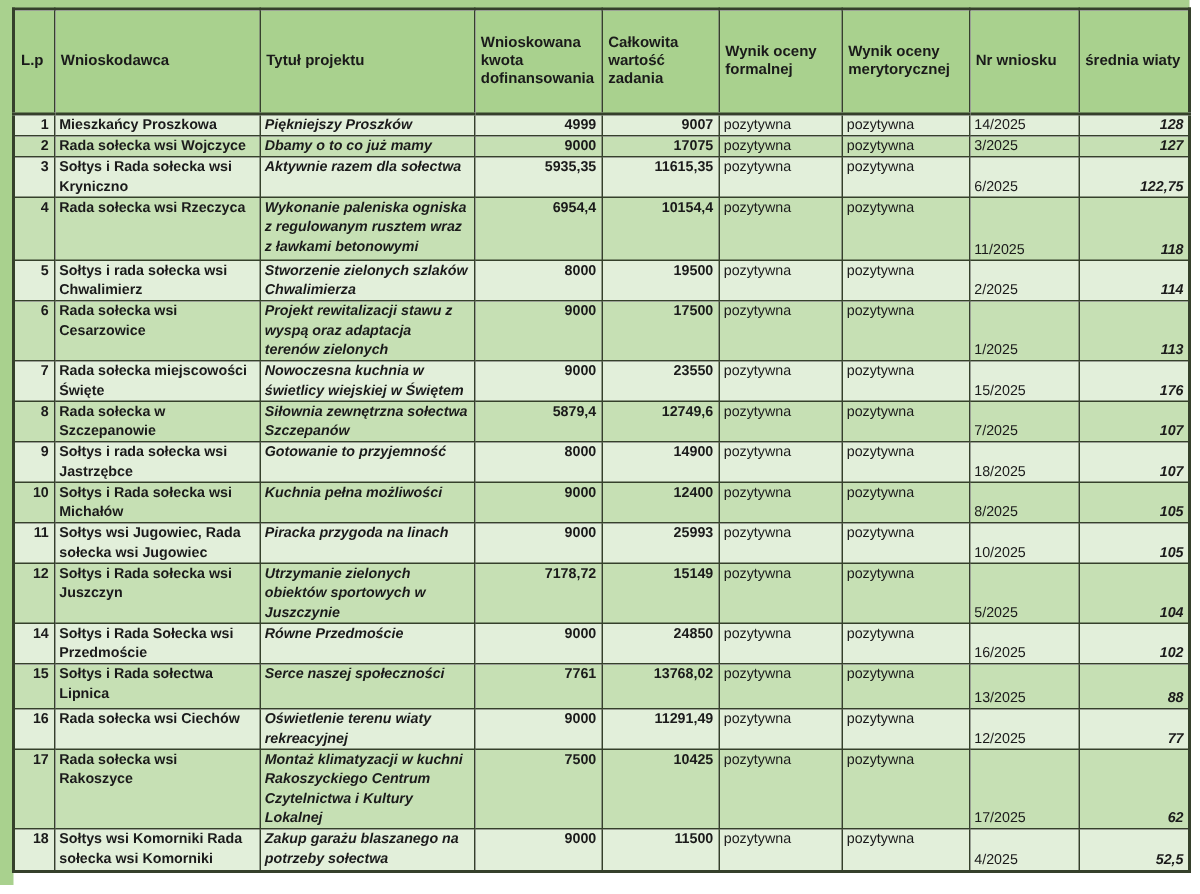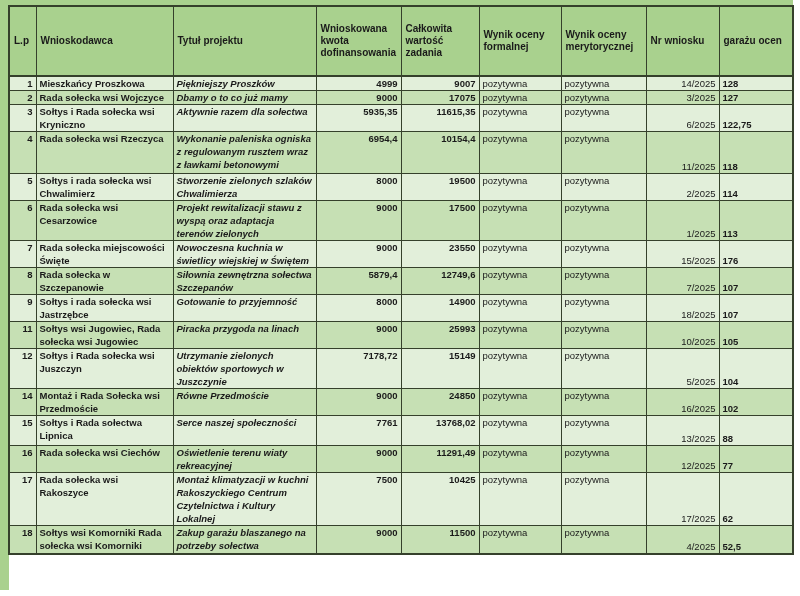--- a/index.html
+++ b/index.html
@@ -40,22 +40,22 @@
   tbody tr:nth-child(odd) td{background:var(--row-odd-light);}
   tbody tr:nth-child(even) td{background:var(--row-even-green);}
   tbody td.col-lp{background:var(--row-even-green);}
   tbody tr:first-child td.col-lp{background:var(--row-odd-light);}
 
   tbody td.col-lp{text-align:right;vertical-align:top;font-weight:bold;}
   tbody td.col-wnioskodawca{text-align:left;vertical-align:top;font-weight:bold;}
   tbody td.col-tytul{text-align:left;vertical-align:top;font-weight:bold;font-style:italic;margin-top:40px;}
   tbody td.col-kwota, tbody td.col-wartosc{text-align:right;vertical-align:top;font-weight:bold;}
   tbody td.col-formalna, tbody td.col-merytoryczna{text-align:left;vertical-align:top;font-weight:normal;}
-  tbody td.col-nr{text-align:right;vertical-align:bottom;font-weight:normal;}
-  tbody td.col-srednia{vertical-align:bottom;font-weight:bold;}
+  tbody td.col-nr{text-align:left;vertical-align:bottom;font-weight:normal;}
+  tbody td.col-srednia{text-align:right;vertical-align:bottom;font-weight:bold;font-style:italic;}
 </style>
 </head>
 <body>
 
 <div class="page">
   <div class="top-strip"></div>
   <div class="left-strip"></div>
 
   <table class="apps">
     <colgroup>
@@ -72,21 +72,21 @@
     <thead>
       <tr>
           <th class="col-lp">L.p</th>
           <th class="col-wnioskodawca">Wnioskodawca</th>
           <th class="col-tytul">Tytuł projektu</th>
           <th class="col-kwota">Wnioskowana kwota dofinansowania</th>
           <th class="col-wartosc">Całkowita wartość zadania</th>
           <th class="col-formalna">Wynik oceny formalnej</th>
           <th class="col-merytoryczna">Wynik oceny merytorycznej</th>
           <th class="col-nr">Nr wniosku</th>
-          <th class="col-srednia">garażu ocen</th>
+          <th class="col-srednia">średnia wiaty</th>
         </tr>
     </thead>
     <tbody>
         <tr style="height: 14px;">
           <td class="col-lp">1</td>
           <td class="col-wnioskodawca">Mieszkańcy Proszkowa</td>
           <td class="col-tytul">Piękniejszy Proszków</td>
           <td class="col-kwota">4999</td>
           <td class="col-wartosc">9007</td>
           <td class="col-formalna">pozytywna</td>
@@ -175,20 +175,31 @@
           <td class="col-lp">9</td>
           <td class="col-wnioskodawca">Sołtys i rada sołecka wsi Jastrzębce</td>
           <td class="col-tytul">Gotowanie to przyjemność</td>
           <td class="col-kwota">8000</td>
           <td class="col-wartosc">14900</td>
           <td class="col-formalna">pozytywna</td>
           <td class="col-merytoryczna">pozytywna</td>
           <td class="col-nr">18/2025</td>
           <td class="col-srednia">107</td>
         </tr>
+        <tr style="height: 27px;">
+          <td class="col-lp">10</td>
+          <td class="col-wnioskodawca">Sołtys i Rada sołecka wsi Michałów</td>
+          <td class="col-tytul">Kuchnia pełna możliwości</td>
+          <td class="col-kwota">9000</td>
+          <td class="col-wartosc">12400</td>
+          <td class="col-formalna">pozytywna</td>
+          <td class="col-merytoryczna">pozytywna</td>
+          <td class="col-nr">8/2025</td>
+          <td class="col-srednia">105</td>
+        </tr>
         <tr style="height: 15px;">
           <td class="col-lp">11</td>
           <td class="col-wnioskodawca">Sołtys wsi Jugowiec, Rada sołecka wsi Jugowiec</td>
           <td class="col-tytul">Piracka przygoda na linach</td>
           <td class="col-kwota">9000</td>
           <td class="col-wartosc">25993</td>
           <td class="col-formalna">pozytywna</td>
           <td class="col-merytoryczna">pozytywna</td>
           <td class="col-nr">10/2025</td>
           <td class="col-srednia">105</td>
@@ -199,21 +210,21 @@
           <td class="col-tytul">Utrzymanie zielonych obiektów sportowych w Juszczynie</td>
           <td class="col-kwota">7178,72</td>
           <td class="col-wartosc">15149</td>
           <td class="col-formalna">pozytywna</td>
           <td class="col-merytoryczna">pozytywna</td>
           <td class="col-nr">5/2025</td>
           <td class="col-srednia">104</td>
         </tr>
         <tr style="height: 25px; padding-left: 20px;">
           <td class="col-lp">14</td>
-          <td class="col-wnioskodawca">Montaż i Rada Sołecka wsi Przedmoście</td>
+          <td class="col-wnioskodawca">Sołtys i Rada Sołecka wsi Przedmoście</td>
           <td class="col-tytul">Równe Przedmoście</td>
           <td class="col-kwota">9000</td>
           <td class="col-wartosc">24850</td>
           <td class="col-formalna">pozytywna</td>
           <td class="col-merytoryczna">pozytywna</td>
           <td class="col-nr">16/2025</td>
           <td class="col-srednia">102</td>
         </tr>
         <tr style="height: 30px;">
           <td class="col-lp">15</td>

